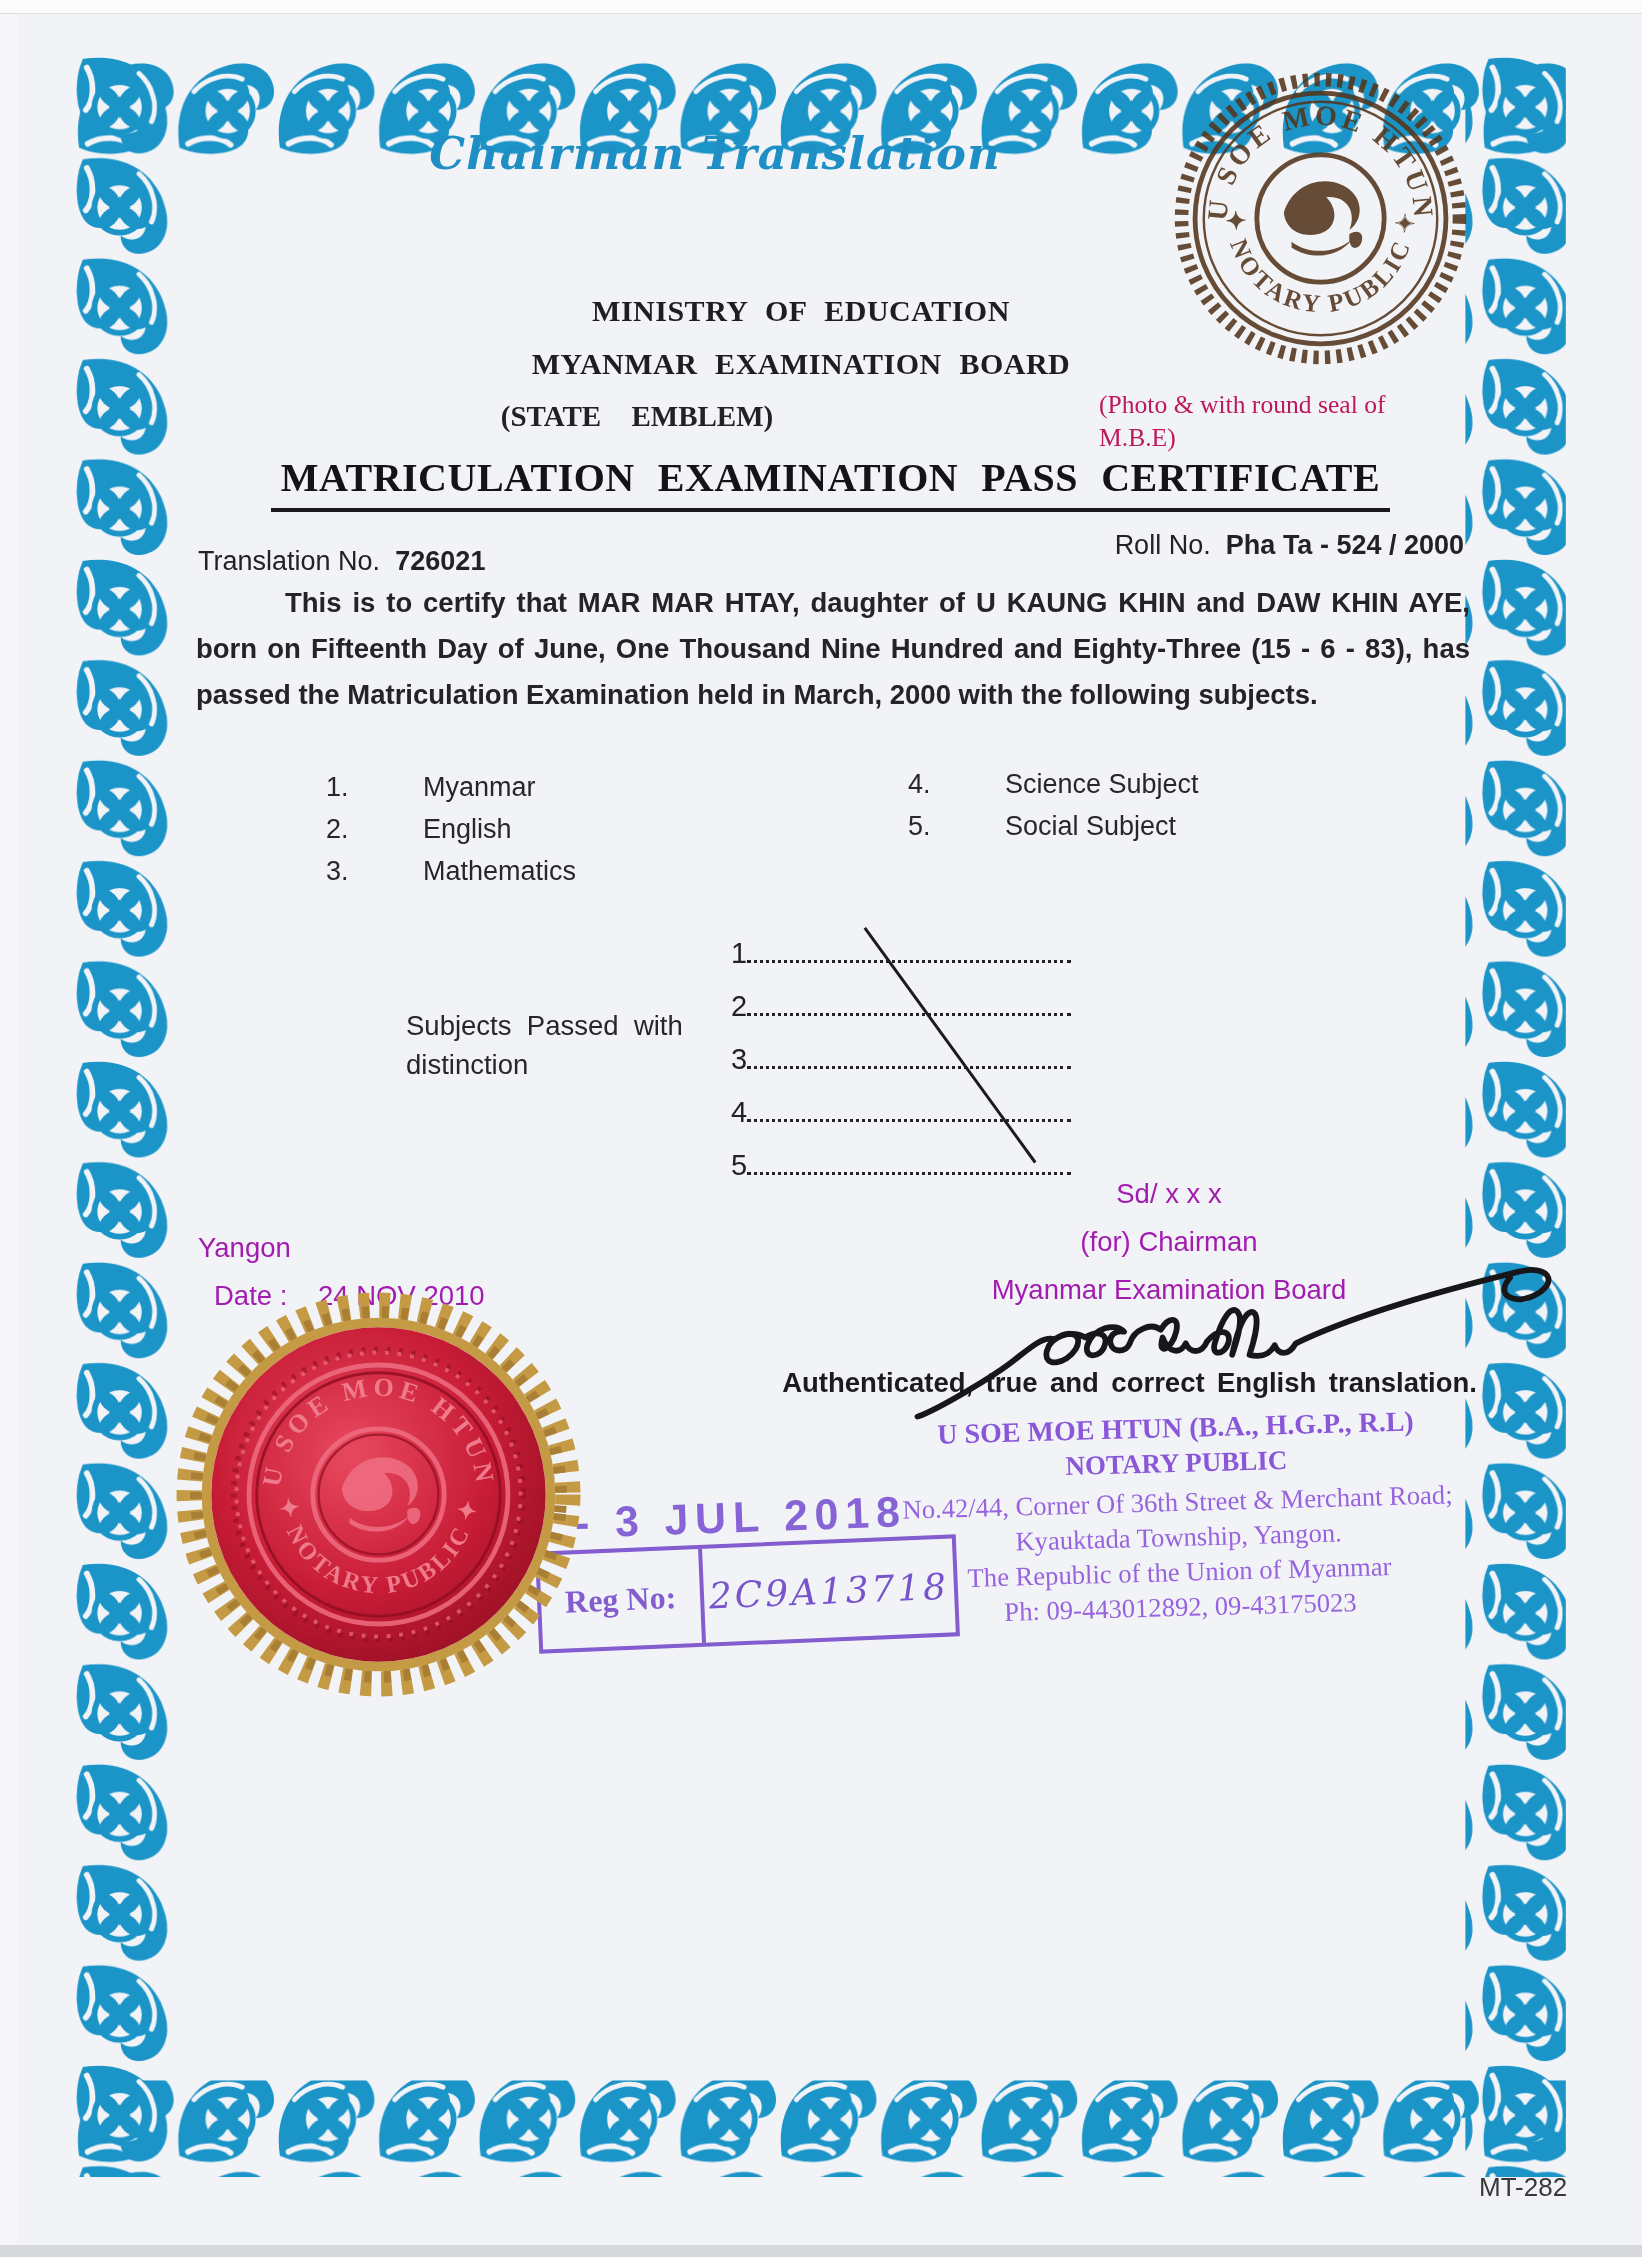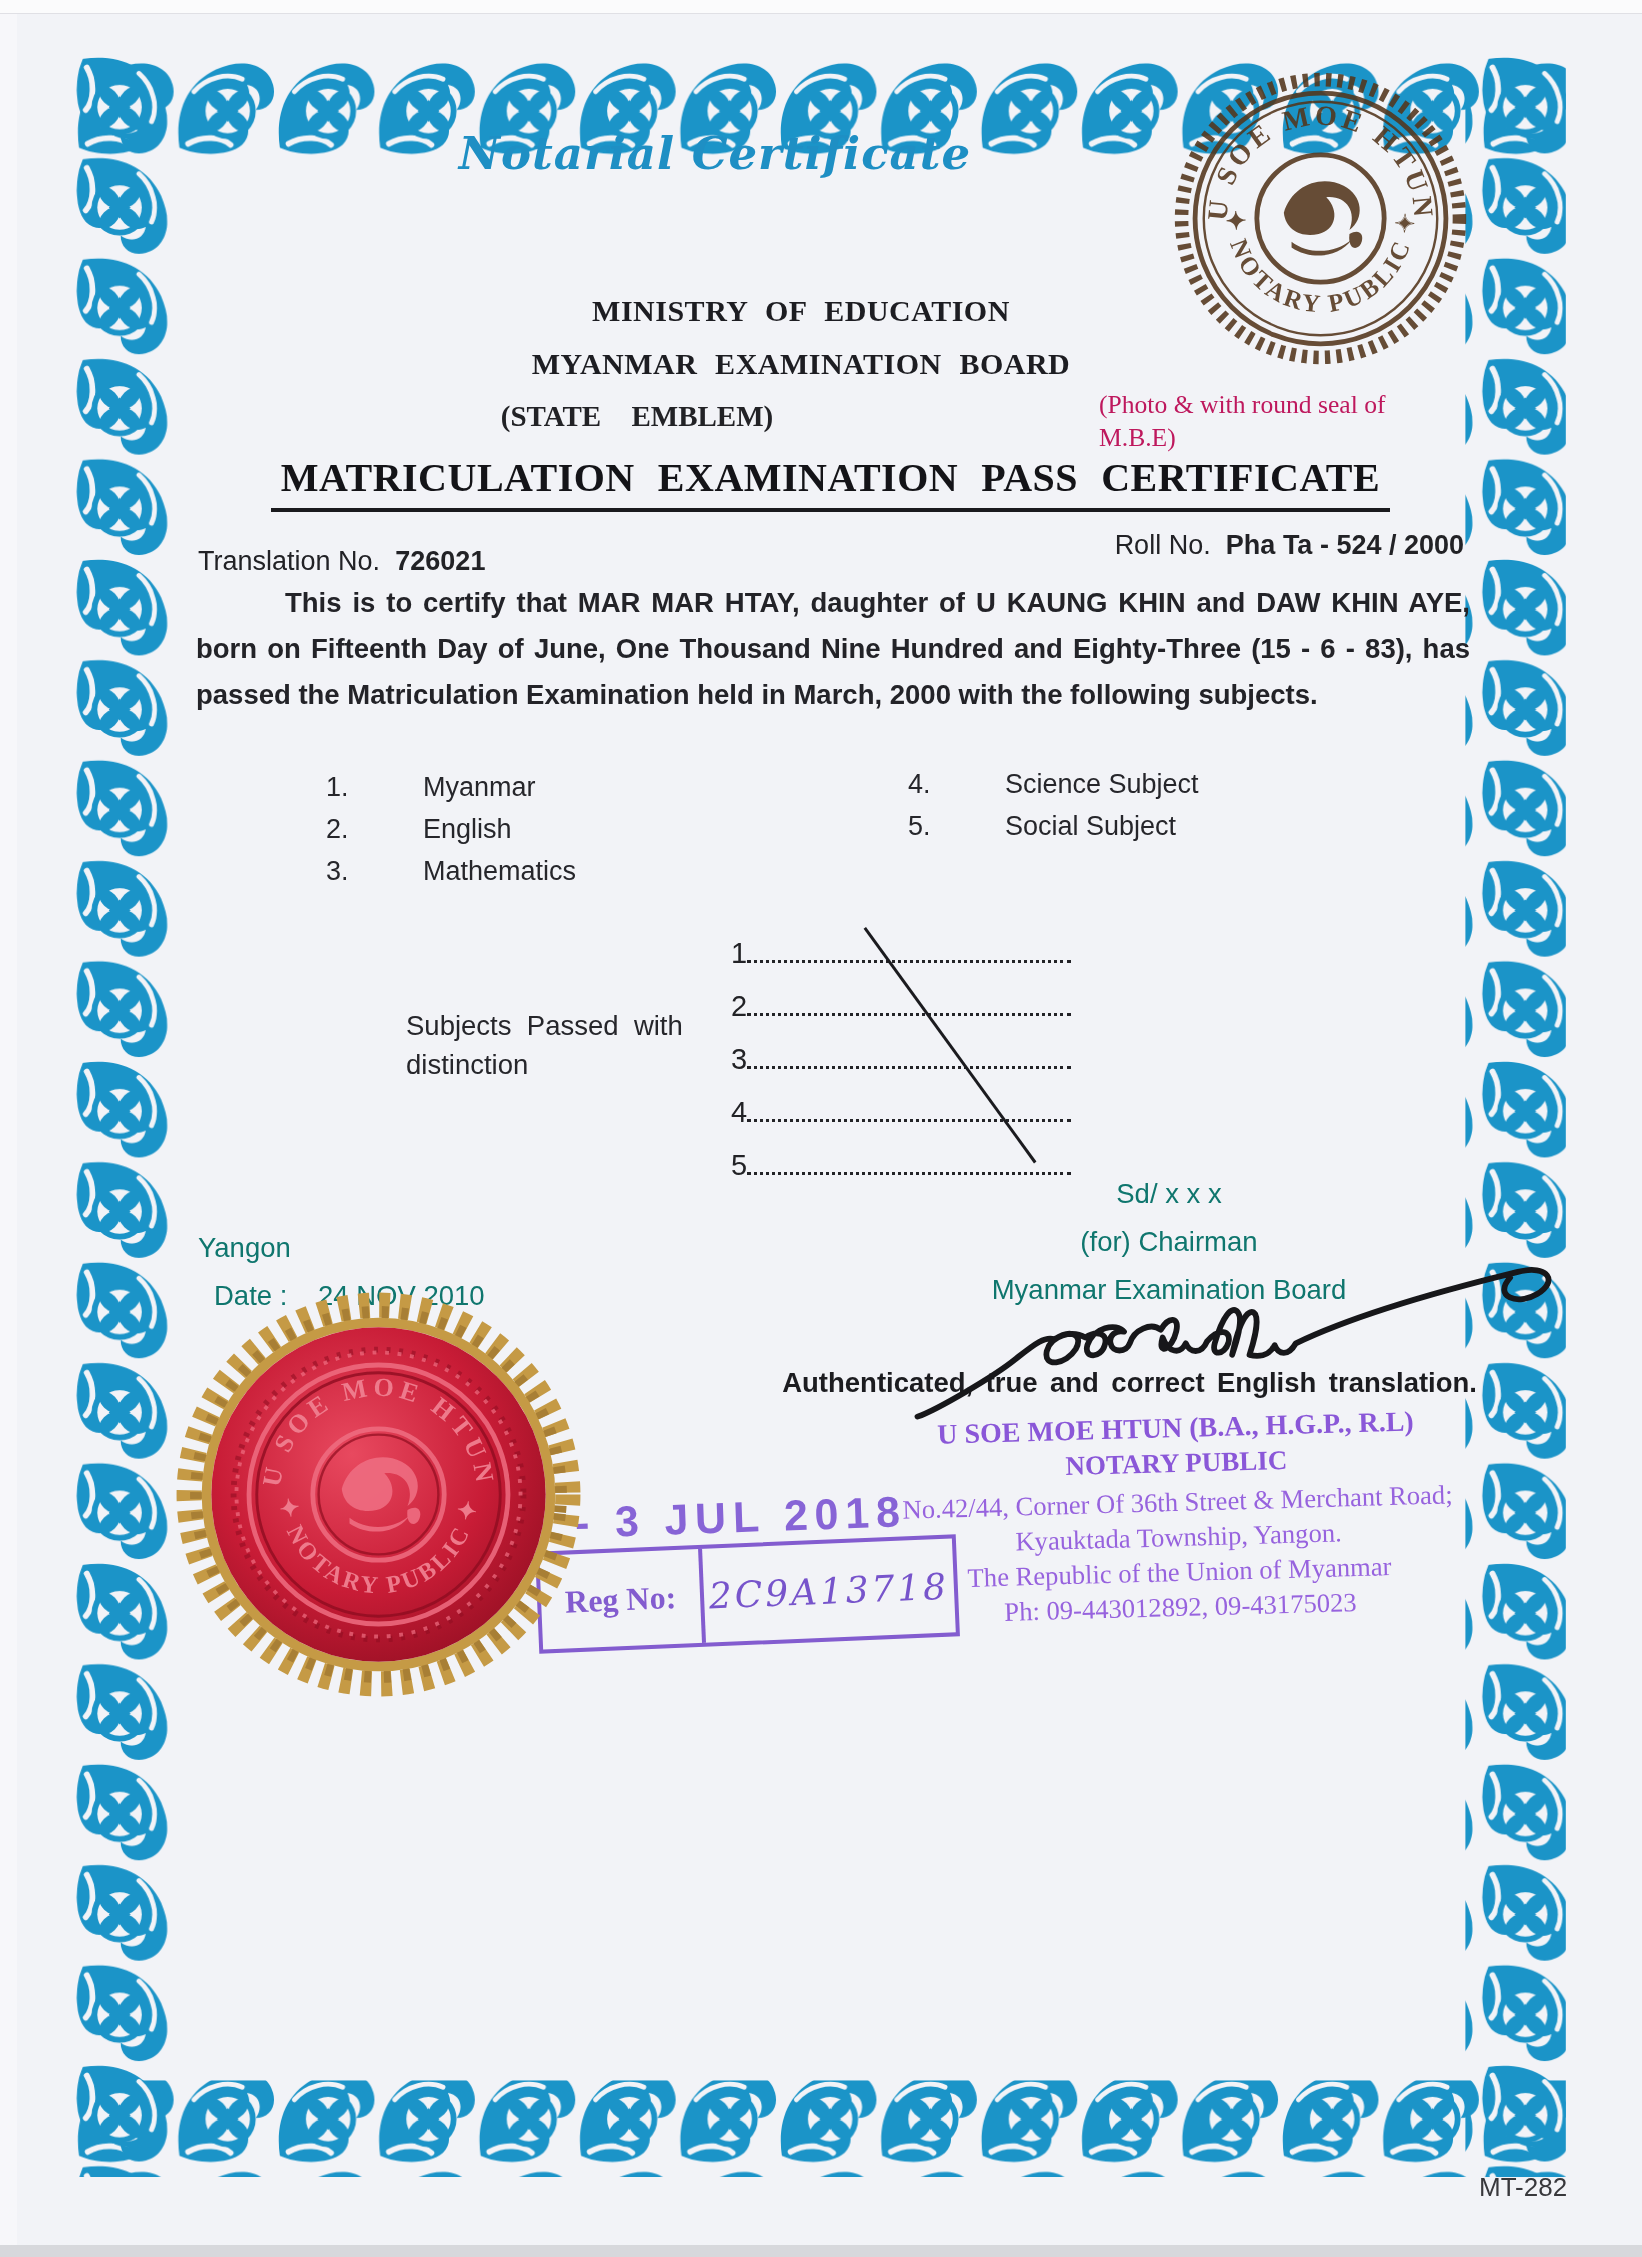--- a/index.html
+++ b/index.html
@@ -22,21 +22,21 @@
   .meta{font-size:27px;}
   .para{font-size:27.5px;line-height:46px;text-align:justify;text-indent:89px;color:#232328;}
   .subj{font-size:27px;color:#26262b;}
   .subj .row{height:42px;display:flex;}
   .subj .n{width:97px;}
   .dist-label{font-size:27.5px;line-height:39px;word-spacing:7.7px;color:#26262b;}
   .dotrow{height:53px;display:flex;align-items:flex-end;}
   .dotrow .n{font-size:29px;line-height:29px;}
   .dotrow .lead{flex:1;border-bottom:3.9px dotted #232327;margin-bottom:4.8px;}
   .strike{border-top:3.4px solid #1b1b1f;transform:rotate(54deg);transform-origin:left top;}
-  .foot{font-size:27.5px;color:#0f766e;}
+  .foot{font-size:27.5px;color:#a21caf;}
   .auth{font-weight:bold;font-size:27.5px;word-spacing:4.8px;color:#1c1c20;text-align:right;}
   .purple-block{transform:rotate(-1.6deg);color:#8a57d8;}
   .purple-name{font-family:"Liberation Serif",serif;font-weight:bold;font-size:28px;color:#8a57d8;}
   .purple-title{font-family:"Liberation Serif",serif;font-weight:bold;font-size:27px;color:#8a57d8;margin-top:3.9px;}
   .purple-addr{font-family:"Liberation Serif",serif;font-size:26.6px;line-height:35px;color:#9763de;}
   .date-stamp{font-weight:bold;font-size:43px;letter-spacing:6.8px;color:#7f58d4;
               transform:rotate(-2deg);opacity:.92;}
   .reg-box{width:413px;height:94px;border:4.8px solid #7a50cc;display:flex;transform:rotate(-2.4deg);opacity:.92;}
   .reg-label{width:159px;display:flex;align-items:center;justify-content:center;
              border-right:4.8px solid #7a50cc;font-family:"Liberation Serif",serif;
@@ -82,21 +82,21 @@
         <path d="M-30,24 C-12,38 16,36 32,22 C20,40 -10,44 -30,30 Z"></path>
         <path d="M30,16 C40,10 46,16 42,26 C38,34 28,32 30,16 Z"></path>
       </g>
     </defs>
     <rect x="0" y="0" width="1544" height="104" fill="url(#floralH)"></rect>
     <rect x="0" y="2098" width="1544" height="100" fill="url(#floralH)"></rect>
     <rect x="0" y="0" width="104" height="2198" fill="url(#floralV)"></rect>
     <rect x="1440" y="0" width="104" height="2198" fill="url(#floralV)"></rect>
   </svg>
 
-  <div class="abs ctr script-blue" style="left:406px;top:127px;width:618px;">Notarial Certificate</div>
+  <div class="abs ctr script-blue" style="left:406px;top:127px;width:618px;">Chairman Translation</div>
 
   <svg class="abs" style="left:1170px;top:68px;" width="301" height="301" viewBox="-156 -156 312 312" opacity="0.88">
     <circle r="144" fill="none" stroke="#53361c" stroke-width="14" stroke-dasharray="5.5 6.5"></circle>
     <circle r="130" fill="none" stroke="#53361c" stroke-width="5"></circle>
     <circle r="121" fill="none" stroke="#53361c" stroke-width="2.5"></circle>
     <circle r="66" fill="none" stroke="#53361c" stroke-width="5"></circle>
     <defs>
       <path id="ns-top" d="M -97,0 A 97,97 0 0 1 97,0"></path>
       <path id="ns-bot" d="M -97,0 A 97,97 0 0 0 97,0"></path>
     </defs>

